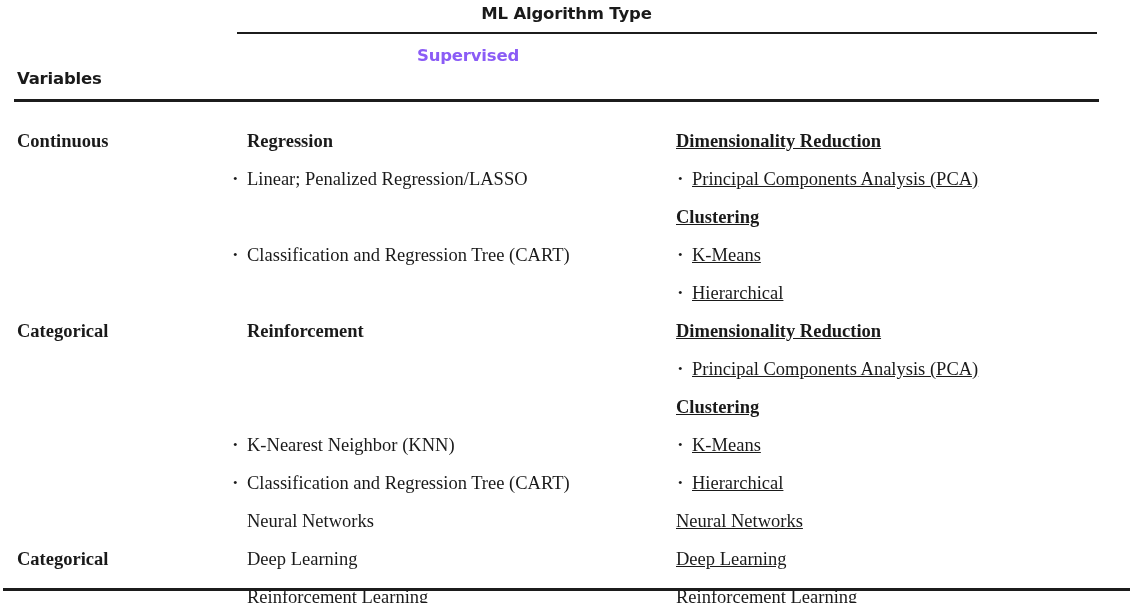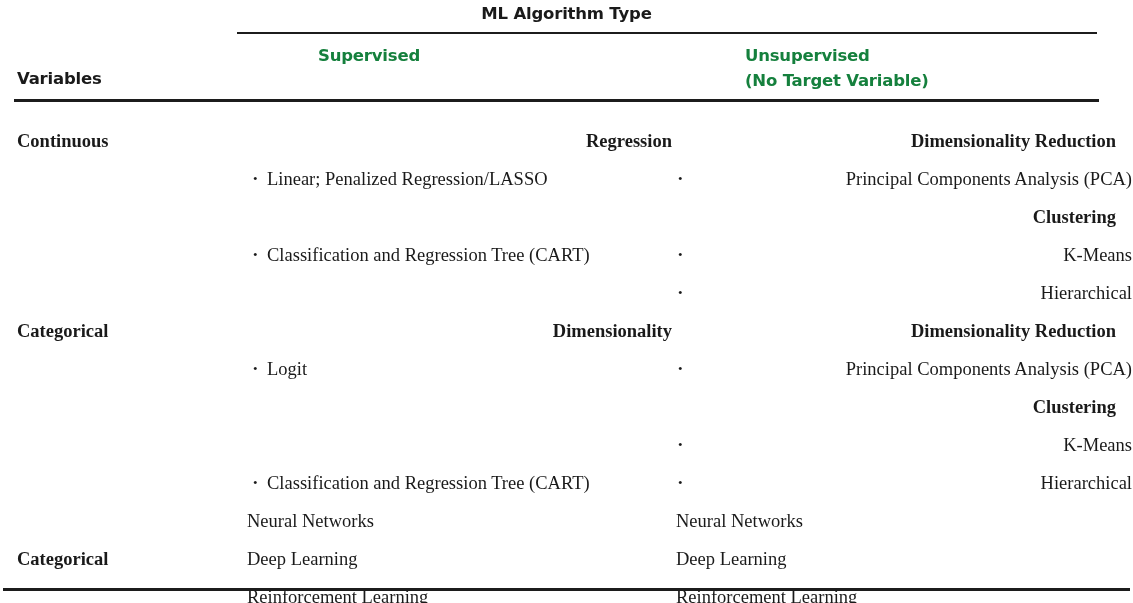--- a/index.html
+++ b/index.html
@@ -70,22 +70,23 @@
     top: 69px;
     font-size: 16.5px;
     letter-spacing: -0.2px;
   }
   .col-hdr {
     position: absolute;
     font-family: "DejaVu Sans", "Liberation Sans", sans-serif;
     font-weight: bold;
     font-size: 16.5px;
     letter-spacing: -0.2px;
+    text-align: center;
     line-height: 25px;
-    color: #15803d;
+    color: #8b5cf6;
   }
   #col-hdr-supervised {
     left: 318px;
     top: 43px;
     width: 300px;
   }
   #col-hdr-unsupervised {
     left: 745px;
     top: 43px;
     width: 300px;
@@ -106,59 +107,55 @@
   }
   .cell {
     position: absolute;
     top: 0;
     font-size: 18.5px;
     line-height: 30px;
     white-space: nowrap;
   }
   .cell.c-var   { left: 17px;  width: 225px; font-weight: bold; }
   .cell.c-sup   { left: 247px; width: 425px; }
-  .cell.c-unsup { left: 676px; width: 440px; }
-
-  .cell.bold { font-weight: bold; text-align: right; }
+  .cell.c-unsup { left: 676px; width: 440px; text-decoration: underline; }
+
+  .cell.bold { font-weight: bold; }
 
   
   .cell.bullet {
     padding-left: 15px;
   }
   .cell.bullet::before {
     content: "\2022";
     position: absolute;
     left: 1px;
     top: 0;
     font-size: 13px;
     line-height: 30px;
     color: #1a1a1a;
   }
-  .cell.c-sup.bullet   { left: 252px; }
-  .cell.c-unsup.bullet { left: 677px; text-align: right; }
+  .cell.c-sup.bullet   { left: 232px; }
+  .cell.c-unsup.bullet { left: 677px; }
 </style>
 </head>
 <body>
 
 <div id="table-root">
 
   <div class="hdr" id="group-title">ML Algorithm Type</div>
 
   <div class="rule rule-top-span"></div>
 
   <div class="hdr" id="variables-label">Variables</div>
 
   <div class="col-hdr" id="col-hdr-supervised">
     <span class="line1">Supervised</span>
   </div>
 
-  <div class="col-hdr" id="col-hdr-unsupervised">
-    <span class="line1">Unsupervised</span>
-    <span class="line2">(No Target Variable)</span>
-  </div>
 
   <div class="rule rule-header-bottom"></div>
 
   <div id="body-grid">
       <div class="body-row">
         <div class="cell c-var">Continuous</div>
         <div class="cell c-sup bold">Regression</div>
         <div class="cell c-unsup bold">Dimensionality Reduction</div>
       </div>
       <div class="body-row">
@@ -174,34 +171,34 @@
         <div class="cell c-var"></div>
         <div class="cell c-sup bullet">Classification and Regression Tree (CART)</div>
         <div class="cell c-unsup bullet">K-Means</div>
       </div>
       <div class="body-row">
         <div class="cell c-var"></div>
         <div class="cell c-unsup bullet">Hierarchical</div>
       </div>
       <div class="body-row">
         <div class="cell c-var">Categorical</div>
-        <div class="cell c-sup bold">Dimensionality</div>
+        <div class="cell c-sup bold">Reinforcement</div>
         <div class="cell c-unsup bold">Dimensionality Reduction</div>
       </div>
       <div class="body-row">
         <div class="cell c-var"></div>
-        <div class="cell c-sup bullet">Logit</div>
         <div class="cell c-unsup bullet">Principal Components Analysis (PCA)</div>
       </div>
       <div class="body-row">
         <div class="cell c-var"></div>
         <div class="cell c-unsup bold">Clustering</div>
       </div>
       <div class="body-row">
         <div class="cell c-var"></div>
+        <div class="cell c-sup bullet">K-Nearest Neighbor (KNN)</div>
         <div class="cell c-unsup bullet">K-Means</div>
       </div>
       <div class="body-row">
         <div class="cell c-var"></div>
         <div class="cell c-sup bullet">Classification and Regression Tree (CART)</div>
         <div class="cell c-unsup bullet">Hierarchical</div>
       </div>
       <div class="body-row">
         <div class="cell c-sup">Neural Networks</div>
         <div class="cell c-unsup">Neural Networks</div>

